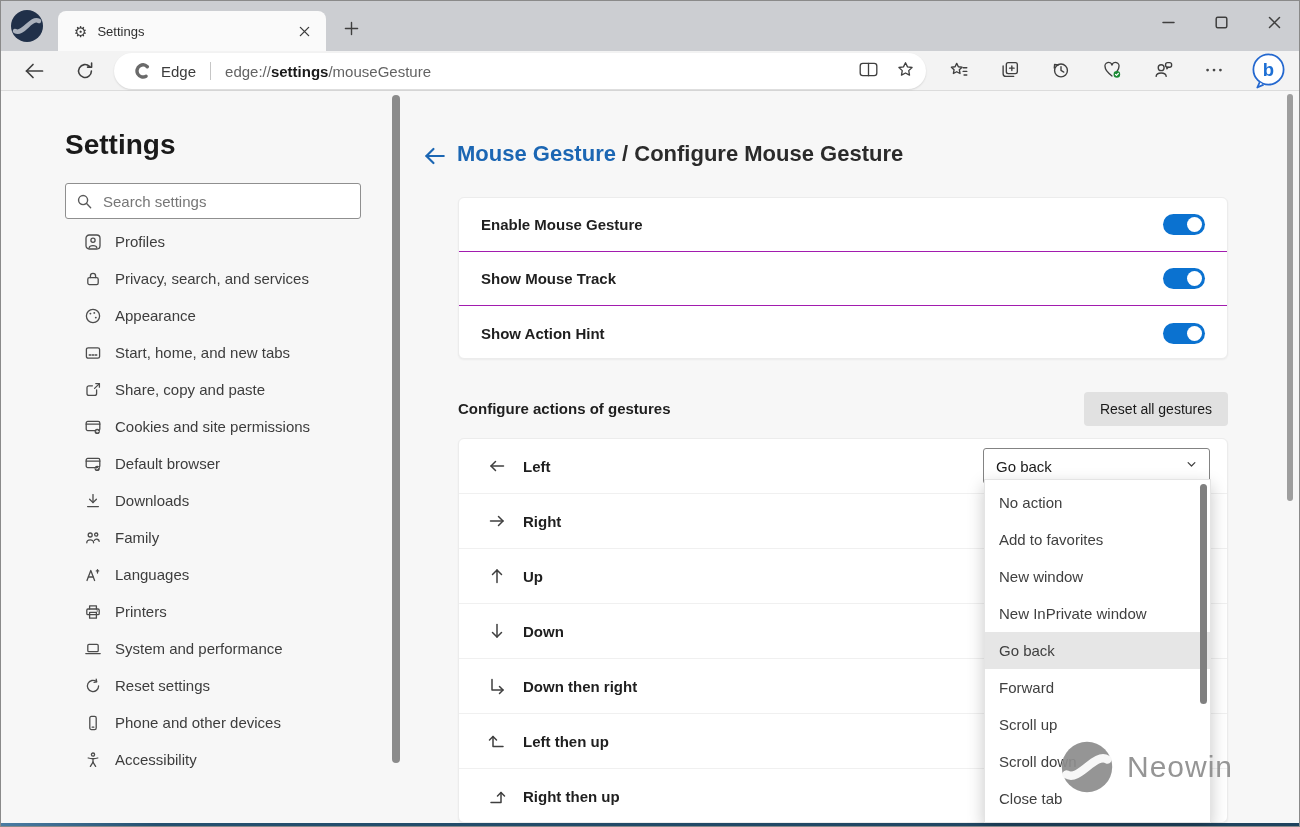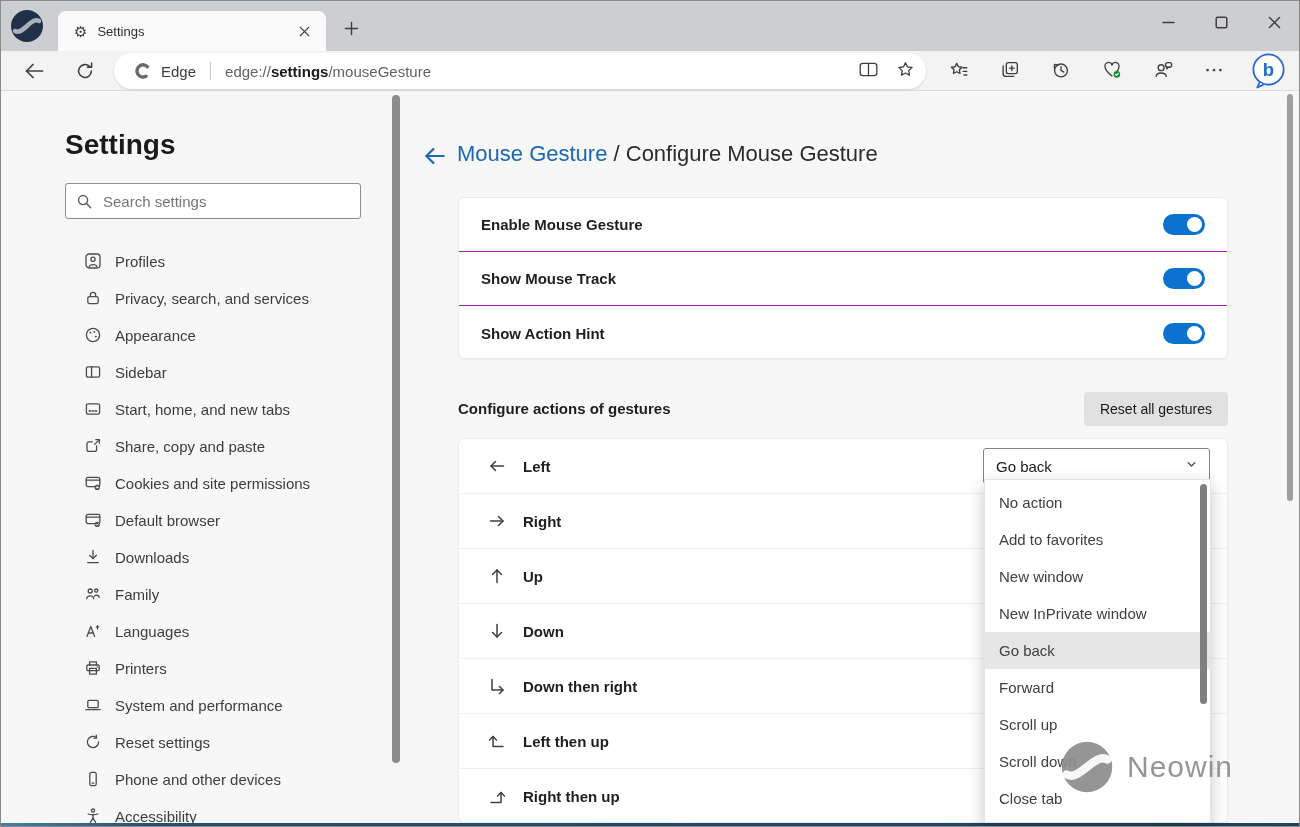--- a/index.html
+++ b/index.html
@@ -40,33 +40,33 @@
   .content { position:absolute; left:0; top:90px; width:1300px; height:732px; background:#f7f7f7; }
 
   
   .sidebar { position:absolute; left:0; top:0; width:390px; height:732px; }
   .sb-title { position:absolute; left:64px; top:38px; font-size:28px; font-weight:600; color:#1a1a1a; }
   .search { position:absolute; left:64px; top:92px; width:296px; height:36px; background:#fff;
             border:1px solid #8f8f8f; border-radius:3px; display:flex; align-items:center; padding:0 10px; }
   .search input { border:none; outline:none; flex:1; font-size:15px; font-family:inherit; color:#222; margin-left:10px; background:transparent; }
   .search input::placeholder { color:#767676; }
   .sb-list { position:absolute; left:0; top:142px; width:390px; }
-  .side-item { height:37px; display:flex; align-items:flex-end; padding-left:82px; cursor:default; }
+  .side-item { height:37px; display:flex; align-items:flex-start; padding-left:82px; cursor:default; }
   .si-icon { width:20px; display:flex; justify-content:center; margin-right:12px; }
   .si-label { font-size:15px; color:#3d3d3d; }
   .sb-scroll { position:absolute; left:391px; top:4px; width:8px; height:668px; background:#8b8b8b; border-radius:4px; }
 
   
   svg.ln { stroke:#4c4c4c; stroke-width:1.3; fill:none; stroke-linecap:round; stroke-linejoin:round; }
   svg.ln .f { fill:#4c4c4c; stroke:none; }
   svg.tbl { stroke:#3f3f3f; stroke-width:1.5; fill:none; stroke-linecap:round; stroke-linejoin:round; }
 
   
   .crumb-back { position:absolute; left:420px; top:52px; width:26px; height:26px; }
-  .crumb { position:absolute; left:456px; top:50px; font-size:22px; font-weight:400; color:#2b2b2b; }
+  .crumb { position:absolute; left:456px; top:50px; font-size:22px; font-weight:700; color:#2b2b2b; }
   .crumb .lnk { color:#1b66b3; cursor:pointer; }
 
   .card { position:absolute; left:457px; width:770px; background:#fff; border:1px solid #ececec;
           border-radius:6px; box-shadow:0 1px 2px rgba(0,0,0,.05); overflow:hidden; }
   .card1 { top:106px; height:162px; }
   .trow { height:54px; display:flex; align-items:center; padding:0 22px; border-bottom:1px solid #a21caf; }
   .trow:last-child { border-bottom:none; }
   .trow .lab { font-size:15px; font-weight:600; color:#1f1f1f; flex:1; }
   .toggle { width:42px; height:21px; border-radius:11px; background:#0b72d0; position:relative; cursor:pointer; }
   .toggle::after { content:""; position:absolute; right:3px; top:3px; width:15px; height:15px; border-radius:50%; background:#fff; }
@@ -266,29 +266,20 @@
                 <circle class="f" cx="10.3" cy="5.9" r=".95"></circle>
                 <circle class="f" cx="11.8" cy="10.6" r=".95"></circle>
               </svg>
             </span>
           <span class="si-label">Appearance</span>
         </div>
         <div class="side-item">
           <span class="si-icon">
               <svg width="18" height="18" viewBox="0 0 18 18" class="ln">
                 <rect x="2.4" y="3.8" width="13.2" height="10.4" rx="1.8"></rect>
-                <path d="M7.6 3.8v10.4"></path>
-              </svg>
-            </span>
-          <span class="si-label">Sidebar</span>
-        </div>
-        <div class="side-item">
-          <span class="si-icon">
-              <svg width="18" height="18" viewBox="0 0 18 18" class="ln">
-                <rect x="2.4" y="3.8" width="13.2" height="10.4" rx="1.8"></rect>
                 <path d="M5.2 11h1.6M8.2 11h1.6M11.2 11h1.6"></path>
               </svg>
             </span>
           <span class="si-label">Start, home, and new tabs</span>
         </div>
         <div class="side-item">
           <span class="si-icon">
               <svg width="18" height="18" viewBox="0 0 18 18" class="ln">
                 <path d="M12.6 8.8v3.6a2 2 0 0 1-2 2H5a2 2 0 0 1-2-2V6.8a2 2 0 0 1 2-2h3.4"></path>
                 <path d="M10.6 7.4l4.8-4.8"></path>

